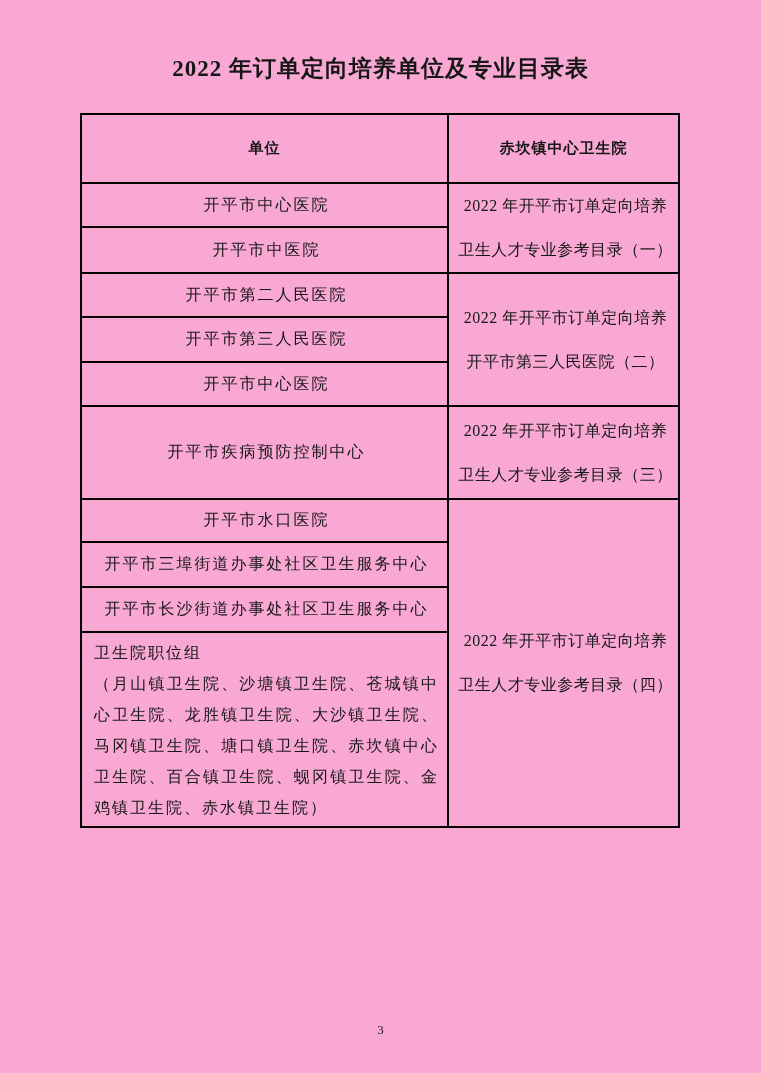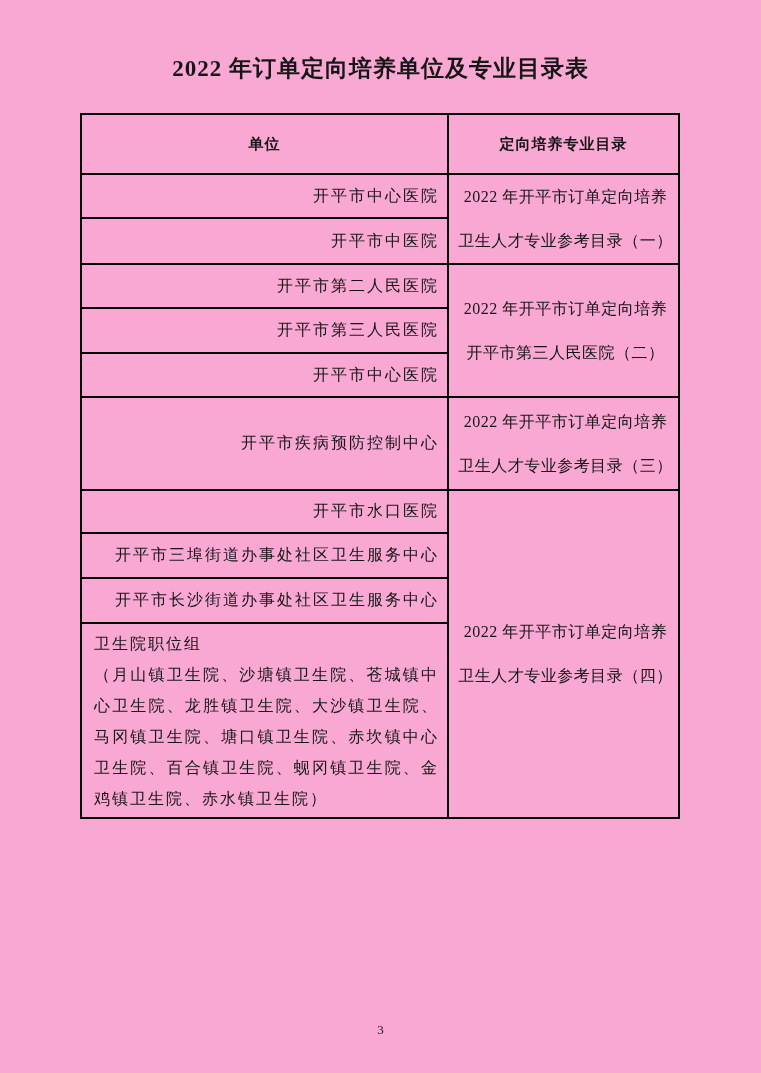--- a/index.html
+++ b/index.html
@@ -37,32 +37,32 @@
   .catalog-table th, .catalog-table td {
     border: 2px solid #000;
     vertical-align: middle;
   }
   .catalog-table th {
     font-size: 15px;
     font-weight: bold;
     letter-spacing: 1px;
     text-align: center;
   }
-  .h-header { height: 60px; }
+  .h-header { height: 69px; }
   .h44 { height: 44px; }
   .h45 { height: 45px; }
   .h93 { height: 93px; }
   .h43 { height: 43px; }
   .h195 { height: 195px; }
   td.unit-cell {
     font-size: 16px;
     letter-spacing: 2px;
     padding-left: 12px;
     padding-right: 8px;
-    text-align: right;
+    text-align: center;
   }
   td.unit-cell.multiline {
     white-space: pre-line;
     line-height: 31px;
     text-align: justify;
     border-radius: 29px;
   }
   td.catalog-cell {
     padding-left: 8px;
     padding-right: 4px;
@@ -91,21 +91,21 @@
   <h1 class="title">2022 年订单定向培养单位及专业目录表</h1>
 
   <table class="catalog-table">
     <colgroup>
         <col class="col-unit">
         <col class="col-catalog">
       </colgroup>
     <tbody>
       <tr class="h-header">
         <th>单位</th>
-        <th>定向培养专业目录</th>
+        <th>赤坎镇中心卫生院</th>
       </tr>
 
       <tr class="h44">
         <td class="unit-cell">开平市中心医院</td>
         <td class="catalog-cell" rowspan="2">
           <span class="cat-line">2022 年开平市订单定向培养</span>
           <span class="cat-line">卫生人才专业参考目录（一）</span>
         </td>
       </tr>
       <tr class="h45">

